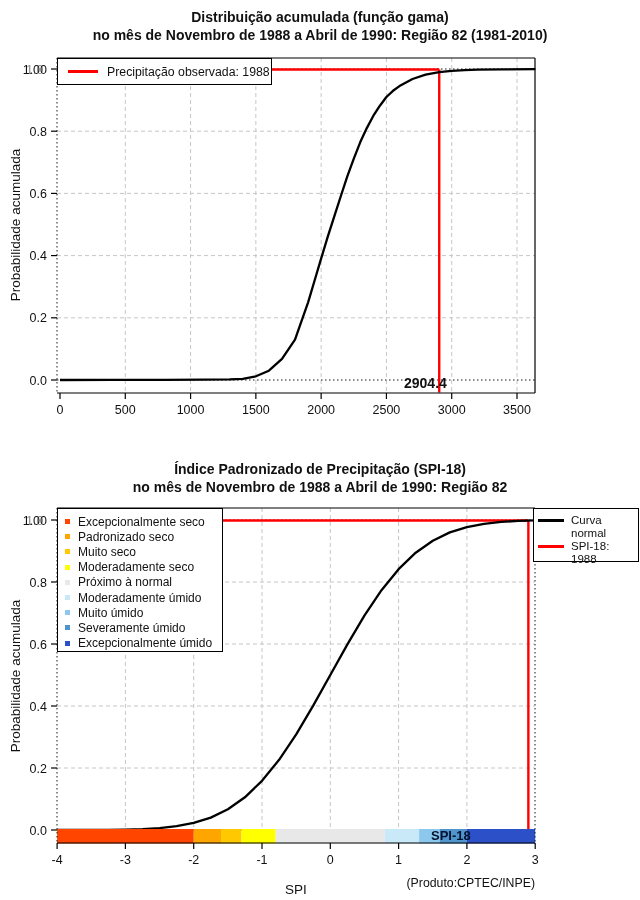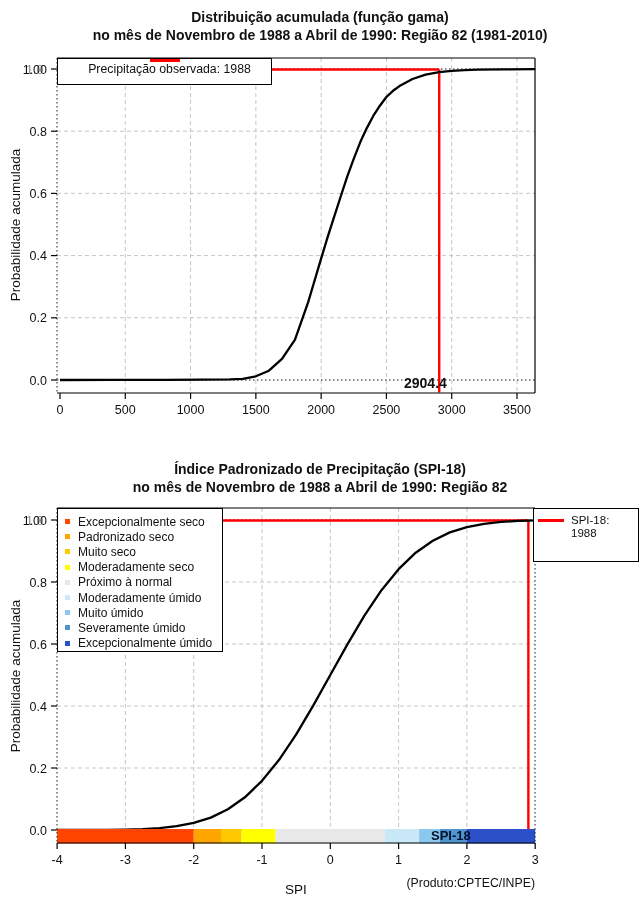--- a/index.html
+++ b/index.html
@@ -6,21 +6,21 @@
   #canvas{
     position:relative;width:640px;height:900px;background:#ffffff;overflow:hidden;
     font-family:"Liberation Sans","DejaVu Sans",sans-serif;color:#111;
   }
   #plots{position:absolute;left:0;top:0;}
   #plots text{font-family:"Liberation Sans","DejaVu Sans",sans-serif;}
   .abs{position:absolute;}
   .title{left:0;width:640px;text-align:center;font-weight:bold;font-size:14px;line-height:17px;white-space:nowrap;}
   .xlab{left:57px;width:478px;text-align:center;font-size:13.5px;}
   .ylab{white-space:nowrap;font-size:13.5px;transform:translate(-50%,-50%) rotate(-90deg);}
-  .legend-box{background:#fff;border:1px solid #000;box-sizing:border-box;flex-direction:column;}
+  .legend-box{background:#fff;border:1px solid #000;box-sizing:border-box;}
   #legend1{left:57px;top:58px;width:215px;height:27px;display:flex;align-items:center;padding-left:10px;}
   #legend1 .sample{width:30px;height:3px;margin-right:9px;flex:0 0 auto;}
   #legend1 .lab{font-size:12.3px;white-space:nowrap;}
   #legend2{left:57px;top:508px;width:166px;height:144px;padding:5px 5px 0 7px;}
   .cat-row{display:flex;align-items:center;height:15.2px;}
   .cat-swatch{width:5px;height:5px;margin-right:8px;flex:0 0 auto;}
   .cat-label{font-size:12px;white-space:nowrap;}
   #legend3{left:533px;top:508px;width:106px;height:54px;padding:5px 0 0 4px;font-size:11.5px;}
   .l3-row{display:flex;align-items:flex-start;}
   .l3-sample{width:26px;flex:0 0 auto;margin-right:7px;margin-top:5px;}
@@ -197,20 +197,24 @@
         <span class="cat-label">Severamente úmido</span>
       </div>
       <div class="cat-row">
         <span class="cat-swatch" style="background: rgb(43, 80, 200);"></span>
         <span class="cat-label">Excepcionalmente úmido</span>
       </div>
     </div>
 
   <div class="abs legend-box" id="legend3">
     <div class="l3-row">
+      <span class="l3-sample l3-black"></span>
+      <span class="l3-text" id="curva-label">Curva normal</span>
+    </div>
+    <div class="l3-row">
       <span class="l3-sample l3-red" id="legend3-red" style="background: rgb(255, 0, 0);"></span>
       <span class="l3-text">SPI-18: 1988</span>
     </div>
   </div>
 
   <div class="abs" id="bar-label">SPI-18</div>
   <div class="abs" id="footnote">(Produto:CPTEC/INPE)</div>
 
 </div>
 

